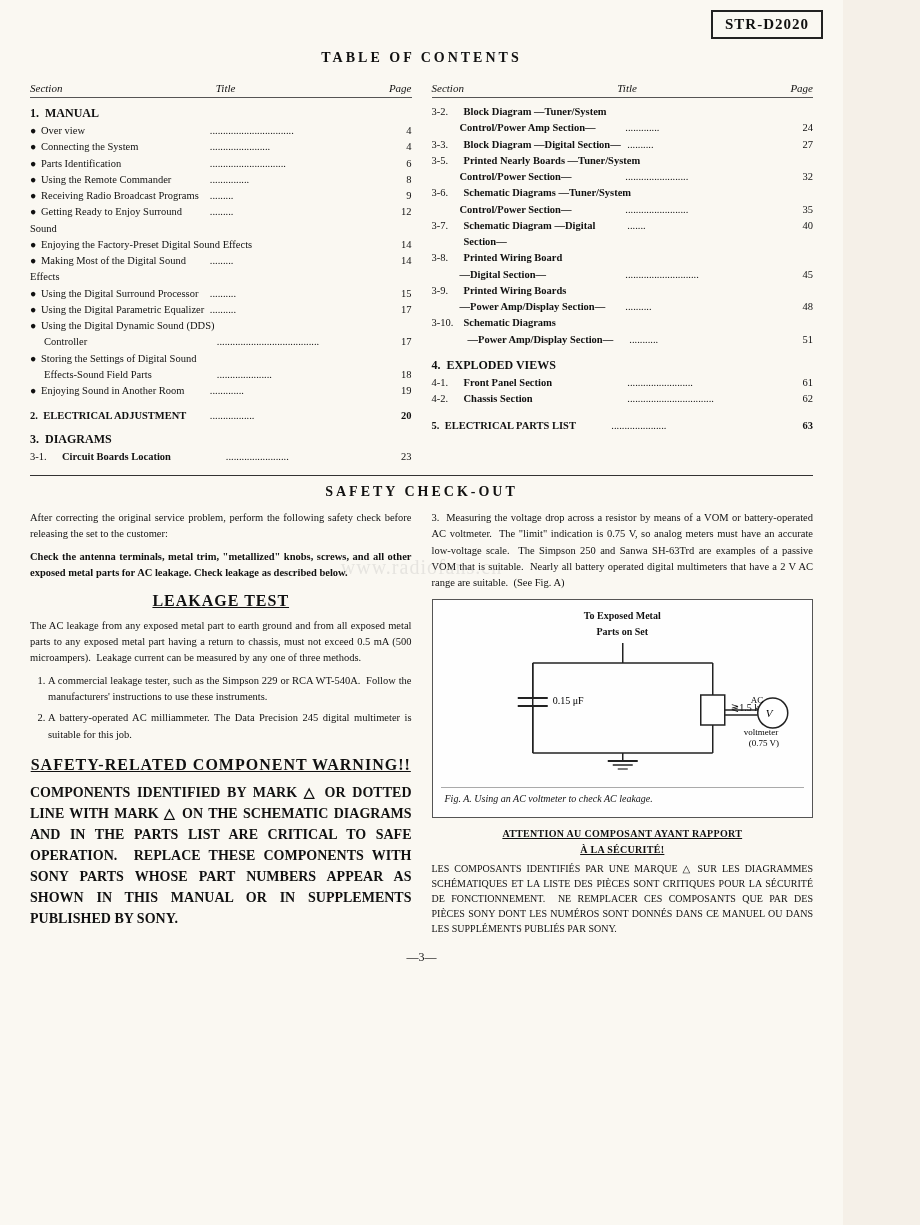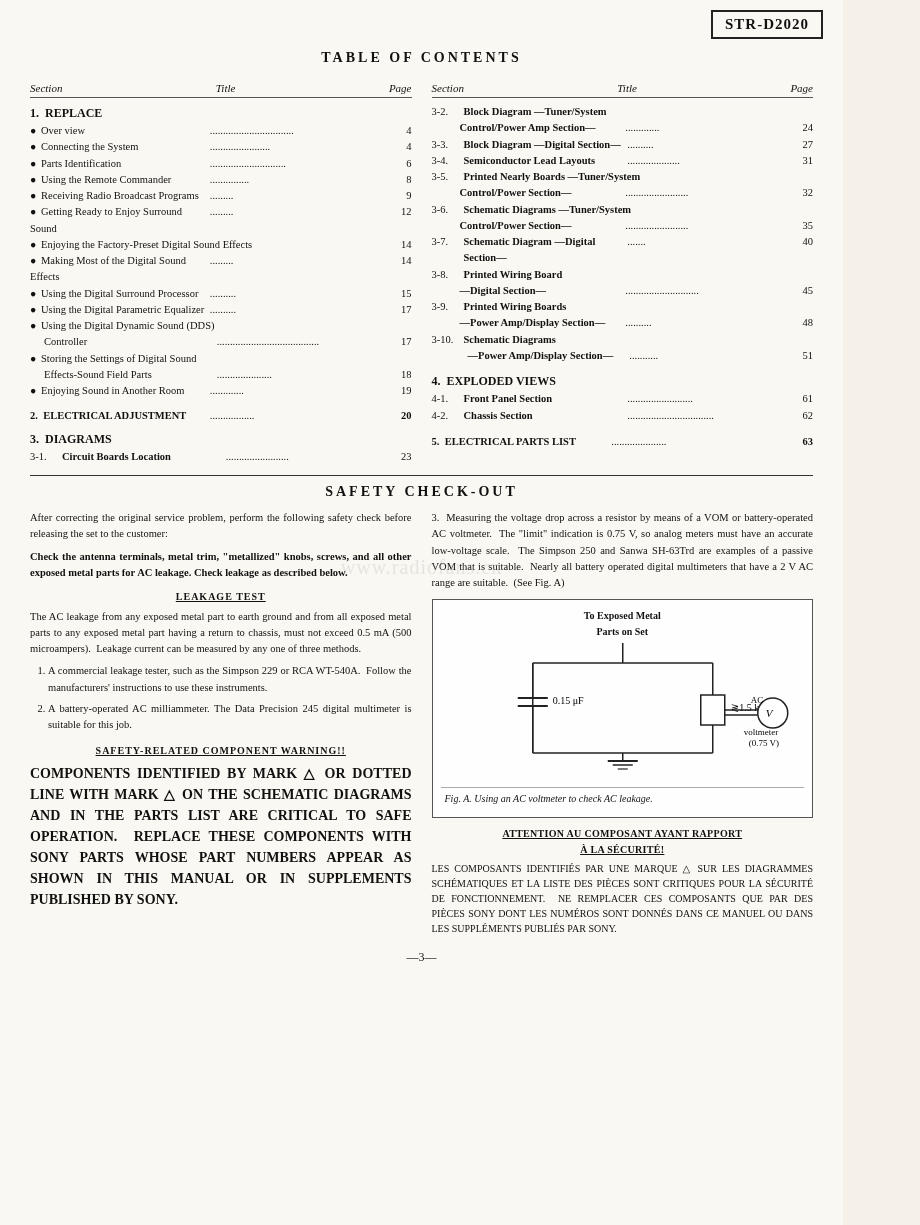--- a/index.html
+++ b/index.html
@@ -135,21 +135,21 @@
       line-height: 1.55;
     }
     .safety-col p {
       margin-bottom: 6px;
       text-align: justify;
     }
     .safety-col .bold-text {
       font-weight: bold;
     }
     .safety-col h4 {
-      font-size: 10px;
+      font-size: 16px;
       font-weight: bold;
       text-align: center;
       text-decoration: underline;
       margin: 8px 0 4px 0;
       letter-spacing: 1px;
     }
     .safety-col ol {
       padding-left: 18px;
     }
     .safety-col ol li {
@@ -213,21 +213,21 @@
     <div class="toc-col">
 
       <div class="toc-header-row">
         <span>Section</span>
         <span>Title</span>
         <span>Page</span>
       </div>
 
       <div class="toc-section-title">
         <span>1.</span>&nbsp;
-        <span>REPLACE</span>
+        <span>MANUAL</span>
       </div>
 
       <div class="toc-item">
         <span class="toc-label"><span class="bullet">●</span> Over view</span>
         <span class="toc-dots">................................</span>
         <span class="toc-page">4</span>
       </div>
       <div class="toc-item">
         <span class="toc-label"><span class="bullet">●</span> Connecting the System</span>
         <span class="toc-dots">.......................</span>
@@ -336,26 +336,20 @@
         </div>
       </div>
 
       <div class="diagrams-subitem">
         <span class="sub-num">3-3.</span>
         <span class="sub-label">Block Diagram —Digital Section—</span>
         <span class="sub-dots">..........</span>
         <span class="sub-page">27</span>
       </div>
 
-      <div class="diagrams-subitem">
-        <span class="sub-num">3-4.</span>
-        <span class="sub-label">Semiconductor Lead Layouts</span>
-        <span class="sub-dots">....................</span>
-        <span class="sub-page">31</span>
-      </div>
 
       <div>
         <div class="diagrams-subitem">
           <span class="sub-num">3-5.</span>
           <span class="sub-label">Printed Nearly Boards —Tuner/System</span>
           <span class="sub-page"></span>
         </div>
         <div class="diagrams-subitem" style="padding-left:28px;">
           <span class="sub-label">Control/Power Section—</span>
           <span class="sub-dots">........................</span>

